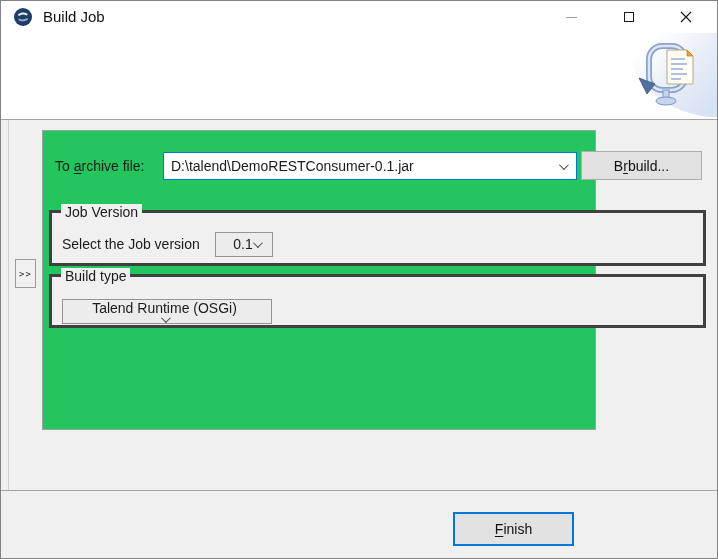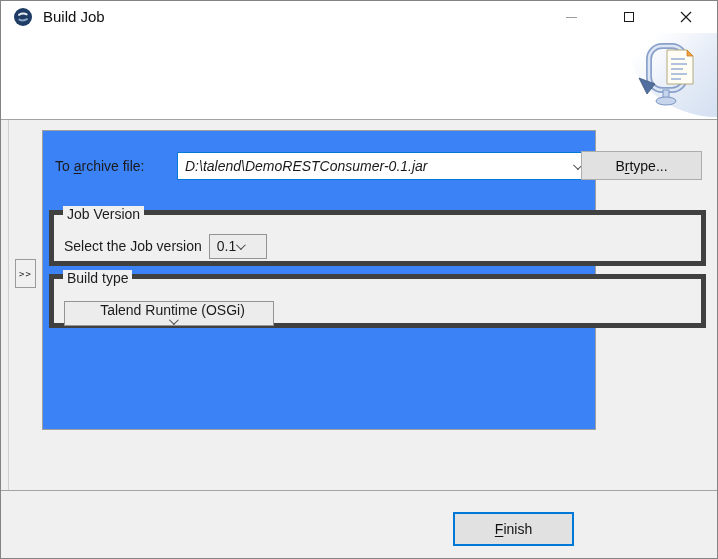--- a/index.html
+++ b/index.html
@@ -43,62 +43,62 @@
   .content { position: absolute; left: 0; top: 119px; width: 100%; height: 370px; background: #f0f0f0; }
   .sash-line { position: absolute; left: 7px; top: 0; width: 0; height: 370px; border-left: 1px solid #cfcfcf; }
   .collapse-btn {
     position: absolute; left: 14px; top: 139px; width: 21px; height: 29px;
     background: #f0f0f0; border: 1px solid #9a9a9a;
     font-size: 9px; letter-spacing: 1px; color: #2a2a2a; font-family: "DejaVu Sans Mono", monospace;
     display: flex; align-items: center; justify-content: center; cursor: pointer; padding: 0;
   }
   .panel {
     position: absolute; left: 41px; top: 10px; width: 554px; height: 300px;
-    border: 1px solid #a0a0a0; background: #3b82f6;
+    border: 1px solid #a0a0a0; background: #22c55e;
   }
 
   .archive-label { position: absolute; left: 12px; top: 21px; height: 28px; line-height: 28px; white-space: nowrap; }
   .mnemonic { text-decoration: underline; text-underline-offset: 2px; }
 
   .combo {
-    position: absolute; left: 134px; top: 21px; width: 414px; height: 28px;
+    position: absolute; left: 120px; top: 21px; width: 414px; height: 28px;
     background: #ffffff; border: 1px solid #0078d7;
     display: flex; align-items: center; justify-content: space-between;
-    padding: 0 10px 0 7px; cursor: text; font-style: italic;
+    padding: 0 10px 0 7px; cursor: text;
   }
   .combo-text { white-space: nowrap; overflow: hidden; }
   .chev {
     width: 7px; height: 7px; flex: 0 0 auto;
     border-right: 1.4px solid #464646; border-bottom: 1.4px solid #464646;
     transform: rotate(45deg) translateY(-2px);
   }
 
   .btn {
     background: #e1e1e1; border: 1px solid #adadad; font-size: 14px; color: #101010;
     display: flex; align-items: center; justify-content: center; cursor: pointer;
     font-family: "Liberation Sans", sans-serif;
   }
   .browse-btn { position: absolute; left: 538px; top: 20px; width: 121px; height: 29px; }
 
-  .group { position: absolute; left: 6px; width: 657px; border: 5px solid #404040; background: #f0f0f0; }
+  .group { position: absolute; left: 6px; width: 657px; border: 3px solid #404040; background: #f0f0f0; }
   .group-version { top: 79px; height: 56px; }
   .group-build { top: 143px; height: 54px; }
   .group-title {
     position: absolute; left: 9px; top: -9px; background: #f0f0f0; padding: 0 4px;
     color: #1c1c1c; white-space: nowrap;
   }
   .group-row { position: absolute; left: 10px; display: flex; align-items: center; }
-  .group-version .group-row { top: 18px; height: 26px; }
+  .group-version .group-row { top: 18px; height: 26px; gap: 8px; }
   .group-build .group-row { top: 21px; height: 26px; }
   .group-label { white-space: nowrap; margin-right: 7px; }
 
   .dropdown {
     height: 25px; background: #ececec; border: 1px solid #949494;
-    display: flex; align-items: center; justify-content: flex-start;
-    padding: 0 0 0 7px; cursor: pointer;
+    display: flex; align-items: center; justify-content: flex-end;
+    padding: 0 12px 0 7px; cursor: pointer;
   }
   .dd-version { width: 58px; }
   .dd-build { width: 210px; flex-direction: column; }
   .dd-text { white-space: nowrap; }
 
   
   .footer-separator { position: absolute; left: 0; top: 489px; width: 100%; height: 0; border-top: 1px solid #a3a3a3; }
   .footer { position: absolute; left: 0; top: 490px; width: 100%; height: 68px; background: #f0f0f0; }
   .finish-btn { position: absolute; left: 452px; top: 21px; width: 121px; height: 34px; border: 2px solid #0078d7; }
   .cancel-btn { position: absolute; left: 603px; top: 22px; width: 85px; height: 32px; }
@@ -164,21 +164,21 @@
       <label class="archive-label"><span>To </span><span class="mnemonic">a</span><span>rchive file:</span></label>
 
       <div class="combo">
         <span class="combo-text">D:\talend\DemoRESTConsumer-0.1.jar</span>
         <span class="chev"></span>
       </div>
 
       <button class="btn browse-btn">
           <span>B</span>
           <span class="mnemonic">r</span>
-          <span>type...</span>
+          <span>build...</span>
         </button>
 
       <div class="group group-version">
         <span class="group-title">Job Version</span>
         <div class="group-row">
           <span class="group-label">Select the Job version</span>
           <div class="dropdown dd-version">
             <span class="dd-text">0.1</span>
             <span class="chev"></span>
           </div>

